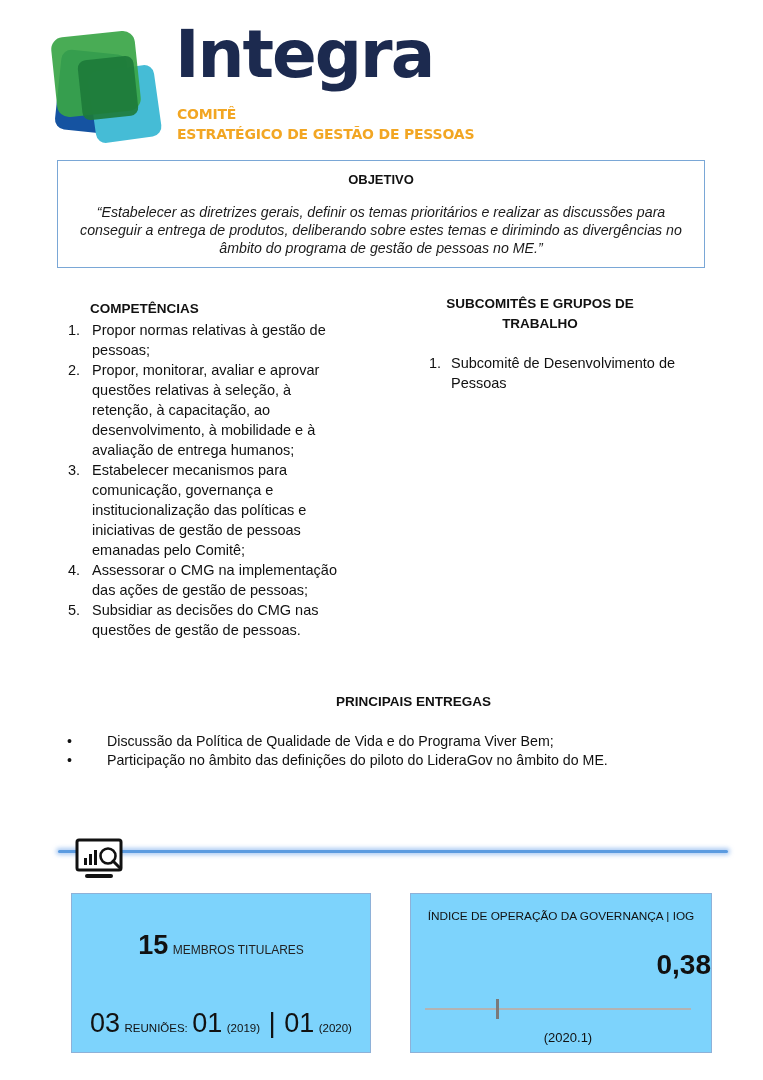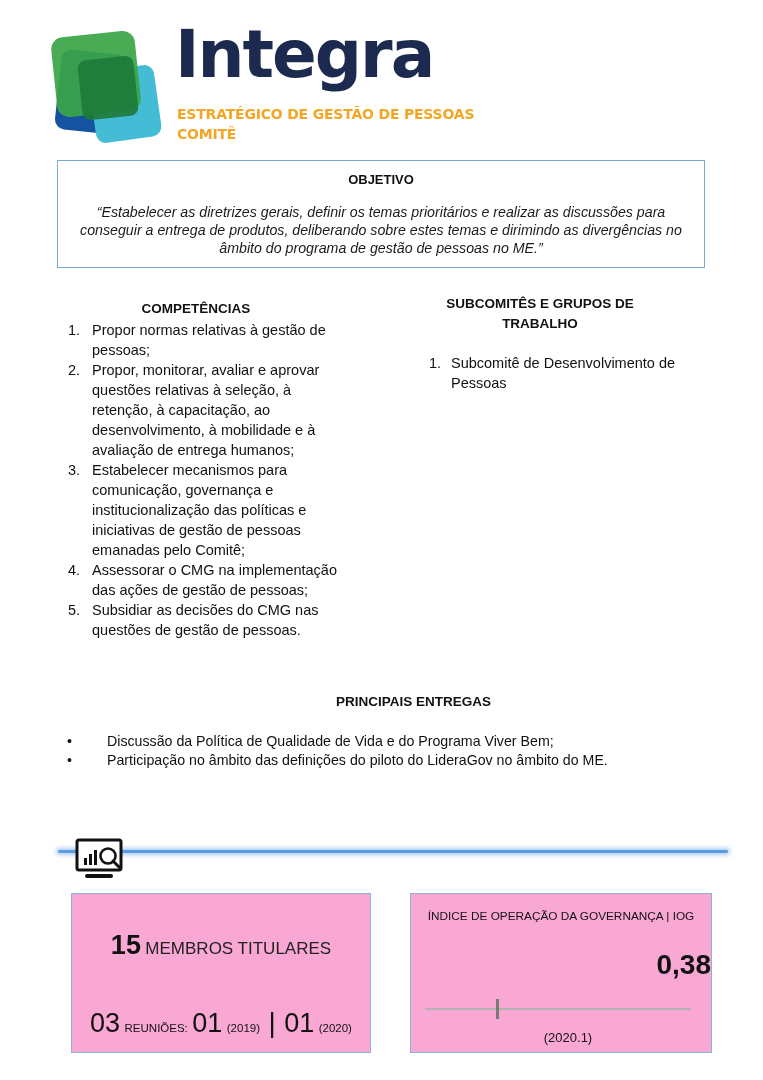--- a/index.html
+++ b/index.html
@@ -13,21 +13,21 @@
   .logo-sub { position: absolute; left: 177px; top: 104px; font-family: "DejaVu Sans", sans-serif;
               font-weight: bold; color: #f2a623; font-size: 14px; line-height: 20px; letter-spacing: -0.2px; }
 
   
   .obj-box { position: absolute; left: 57px; top: 160px; width: 648px; height: 108px;
              border: 1.5px solid #7aa7d6; box-sizing: border-box; text-align: center; }
   .obj-title { margin-top: 11px; font-weight: bold; font-size: 13px; }
   .obj-text { margin: 16px 12px 0; font-style: italic; font-size: 14.2px; line-height: 18px; color: #1a1a1a; }
 
   
-  .comp-title { position: absolute; left: 90px; top: 301px; width: 212px; text-align: center;
+  .comp-title { position: absolute; left: 90px; top: 301px; width: 212px; 
                 font-weight: bold; font-size: 13.5px; }
   .comp-list { position: absolute; left: 68px; top: 320px; width: 285px; margin: 0; padding: 0;
                list-style: none; font-size: 14.5px; line-height: 20px; }
   .comp-list li { position: relative; padding-left: 24px; }
   .comp-list .num { position: absolute; left: 0; top: 0; }
 
   
   .sub-title { position: absolute; left: 440px; top: 294px; width: 200px; text-align: center;
                font-weight: bold; font-size: 13.5px; line-height: 20px; }
   .sub-list { position: absolute; left: 429px; top: 353px; width: 260px; margin: 0; padding: 0;
@@ -42,27 +42,27 @@
               list-style: none; font-size: 14.2px; line-height: 19px; }
   .ent-list li { position: relative; padding-left: 40px; }
   .ent-list .bullet { position: absolute; left: 0; top: 0; }
 
   
   .divider { position: absolute; left: 58px; top: 850px; width: 670px; height: 3px;
              background: #5b9be0; box-shadow: 0 0 4px 2px rgba(120,170,235,0.6); border-radius: 2px; }
   .monitor-icon { position: absolute; left: 75px; top: 838px; width: 50px; height: 42px; background: transparent; }
 
   
-  .box { position: absolute; border: 1.5px solid #8eb1d8; box-sizing: border-box; background: #f9a8d4; }
+  .box { position: absolute; border: 1.5px solid #8eb1d8; box-sizing: border-box; background: #7dd3fc; }
   .box-members { left: 71px; top: 893px; width: 300px; height: 160px; }
   .box-iog { left: 410px; top: 893px; width: 302px; height: 160px; }
 
   .members-line { position: absolute; left: 0; top: 36px; width: 100%; text-align: center; white-space: nowrap; }
   .big-num { font-weight: bold; font-size: 27px; vertical-align: baseline; margin-top: 12px; }
-  .small-caps { font-size: 17px; color: #222; }
+  .small-caps { font-size: 12px; color: #222; }
   .meet-line { position: absolute; left: 0; top: 113px; width: 100%; text-align: center; white-space: nowrap; }
   .meet-num { font-size: 27px; }
   .meet-small { font-size: 11.5px; }
   .meet-sep { font-size: 28px; margin: 0 4px; }
 
   .iog-title { position: absolute; left: 0; top: 15px; width: 100%; text-align: center;
                font-size: 11.8px; color: #111; white-space: nowrap; }
   .iog-value { position: absolute; left: 0; top: 55px; width: 100%; text-align: right;
                font-weight: bold; font-size: 28px; }
   .gauge-track { position: absolute; left: 14px; top: 114px; width: 266px; height: 2px; background: #b3b3b3; }
@@ -75,22 +75,22 @@
 <svg class="logo-mark" viewBox="0 0 122 118">
   <g>
     <rect x="12" y="24" width="66" height="80" rx="10" fill="#1553a1" transform="rotate(6 45 64)"></rect>
     <rect x="46" y="40" width="66" height="72" rx="10" fill="#45bcd6" transform="rotate(-8 79 76)"></rect>
     <rect x="8" y="6" width="84" height="80" rx="12" fill="#3aa547" opacity="0.92" transform="rotate(-6 50 46)"></rect>
     <rect x="34" y="30" width="56" height="60" rx="8" fill="#1d7a3a" opacity="0.9" transform="rotate(-6 62 60)"></rect>
   </g>
 </svg>
 <div class="logo-word">Integra</div>
 <div class="logo-sub">
+  <div>COMITÊ</div>
   <div>ESTRATÉGICO DE GESTÃO DE PESSOAS</div>
-  <div>COMITÊ</div>
 </div>
 
 <div class="obj-box">
   <div class="obj-title">OBJETIVO</div>
   <div class="obj-text">“Estabelecer as diretrizes gerais, definir os temas prioritários e realizar as discussões para conseguir a entrega de produtos, deliberando sobre estes temas e dirimindo as divergências no âmbito do programa de gestão de pessoas no ME.”</div>
 </div>
 
 <div class="comp-title">COMPETÊNCIAS</div>
 <ol class="comp-list">
   <li><span class="num">1.</span><span>Propor normas relativas à gestão de pessoas;</span></li>

